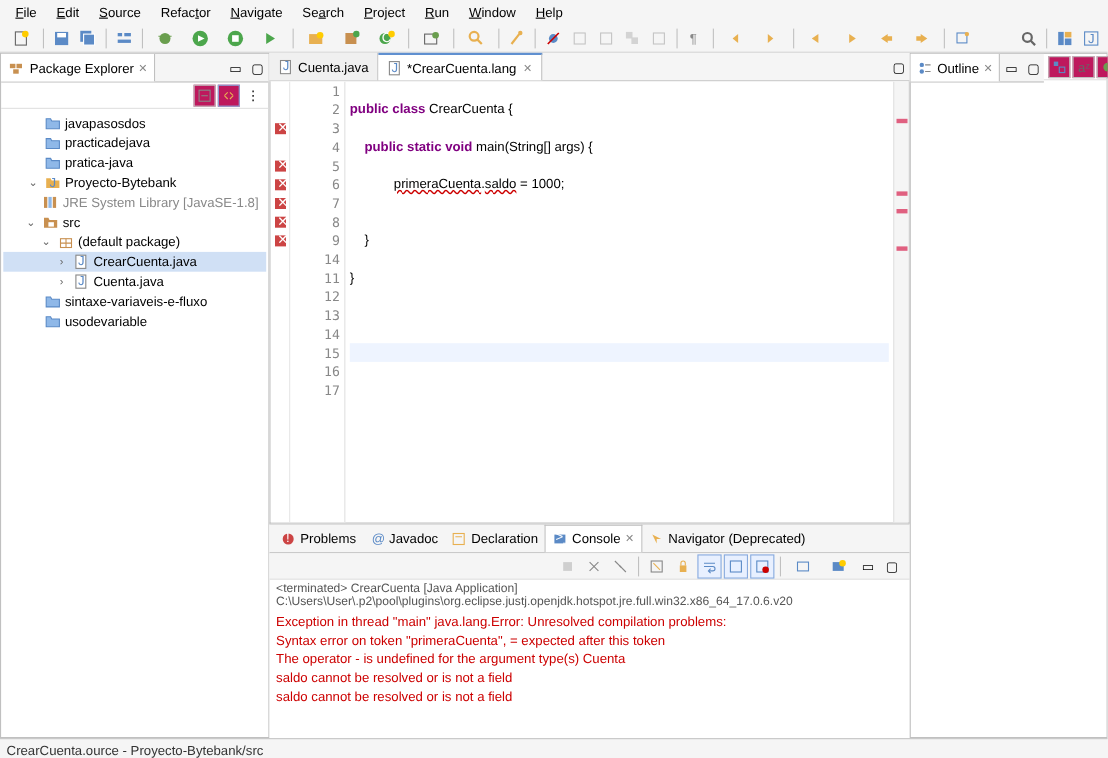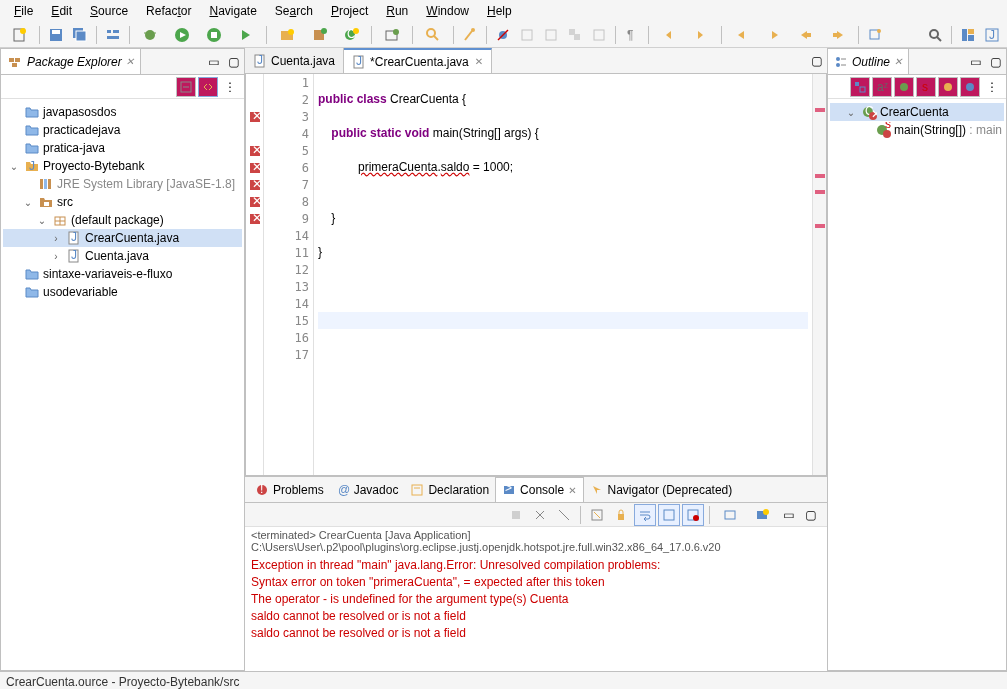--- a/index.html
+++ b/index.html
@@ -8,33 +8,33 @@
 .menubar span{padding:2px 8px;cursor:default;}
 .menubar .mn{color:#000;}
 .menubar .mn u{text-decoration:underline;}
 .toolbar{height:26px;background:#f5f5f5;display:flex;align-items:center;padding:2px 4px;gap:2px;border-bottom:1px solid #d0d0d0;}
 .tb-btn{width:22px;height:22px;display:inline-flex;align-items:center;justify-content:center;border:1px solid transparent;}
 .tb-btn.dropdown{width:30px;}
 .tb-sep{width:1px;height:18px;background:#c0c0c0;margin:0 3px;}
 .main-area{display:flex;height:623px;}
 .left-panel{width:245px;background:#fff;border:1px solid #c0c0c0;display:flex;flex-direction:column;}
 .panel-tabs{height:26px;display:flex;align-items:center;border-bottom:1px solid #c0c0c0;background:#f5f5f5;}
-.panel-tab{display:flex;align-items:center;padding:3px 6px;gap:4px;background:#fff;border-right:1px solid #c0c0c0;height:100%;font-style:italic;}
+.panel-tab{display:flex;align-items:center;padding:3px 6px;gap:4px;background:#fff;border-right:1px solid #c0c0c0;height:100%;}
 .panel-tab-close{font-size:10px;color:#888;}
 .panel-toolbar{display:flex;align-items:center;justify-content:flex-end;padding:2px 4px;gap:2px;border-bottom:1px solid #e0e0e0;height:24px;}
 .pt-btn{width:20px;height:20px;display:inline-flex;align-items:center;justify-content:center;border:1px solid #c0c0c0;background:#be185d;}
 .pt-btn.highlight{border:1px solid #88aadd;}
 .tree{padding:4px 2px;overflow:auto;flex:1;}
 .tree-item{display:flex;align-items:center;padding:1px 0;gap:3px;white-space:nowrap;}
 .tree-item.selected{background:#d0e0f5;}
 .expander{width:14px;text-align:center;color:#666;font-size:10px;cursor:pointer;}
 .tree-icon{width:16px;height:16px;display:inline-flex;align-items:center;justify-content:center;}
 .tree-label{color:#000;}
 .tree-label.lib{color:#888;}
-.lvl1{padding-left:4px;}
+.lvl1{padding-left:4px;margin-left:16px;}
 .lvl2{padding-left:18px;}
 .lvl3{padding-left:32px;}
 .lvl4{padding-left:46px;}
 .center-panel{flex:1;display:flex;flex-direction:column;}
 .editor-tabs{height:26px;display:flex;align-items:center;background:#f5f5f5;border-bottom:1px solid #c0c0c0;}
 .editor-tab{display:flex;align-items:center;padding:3px 8px;gap:4px;border-right:1px solid #c0c0c0;height:100%;background:#f0f0f0;}
 .editor-tab.active{background:#fff;border-top:2px solid #6090d0;}
 .editor-tab-close{font-size:10px;color:#888;margin-left:2px;}
 .editor{flex:1;display:flex;background:#fff;border:1px solid #c0c0c0;border-top:none;position:relative;overflow:hidden;}
 .gutter{width:50px;background:#fff;border-right:1px solid #e0e0e0;display:flex;flex-direction:column;}
@@ -50,21 +50,21 @@
 .overview{width:14px;background:#f5f5f5;border-left:1px solid #e0e0e0;position:relative;}
 .ov-mark{position:absolute;width:10px;left:2px;height:4px;background:#e06080;}
 .bottom-panel{height:195px;border-top:1px solid #c0c0c0;display:flex;flex-direction:column;background:#fff;}
 .bottom-tabs{height:26px;display:flex;align-items:center;background:#f5f5f5;border-bottom:1px solid #c0c0c0;padding-left:4px;}
 .bottom-tab{display:flex;align-items:center;padding:3px 6px;gap:4px;height:100%;}
 .bottom-tab.active{background:#fff;border:1px solid #c0c0c0;border-bottom:none;}
 .bottom-toolbar{display:flex;align-items:center;justify-content:flex-end;padding:2px 6px;gap:2px;height:24px;background:#f5f5f5;border-bottom:1px solid #e0e0e0;}
 .console-header{padding:2px 6px;color:#555;font-size:11px;}
 .console-body{flex:1;padding:2px 6px;font-family:Consolas,monospace;font-size:12px;line-height:17px;overflow:auto;}
 .console-body .err-text{color:#cc0000;}
-.right-panel{width:180px;background:#fff;border:1px solid #c0c0c0;display:flex;flex-direction:column;}
+.right-panel{width:180px;background:#fff;border:1px solid #c0c0c0;display:flex;}
 .outline-body{flex:1;padding:4px 2px;overflow:auto;}
 .outline-item{display:flex;align-items:center;padding:1px 0;gap:3px;}
 .outline-item.selected{background:#d0e0f5;}
 .outline-lbl{white-space:nowrap;}
 .outline-lbl .ret{color:#888;}
 .statusbar{height:20px;background:#f5f5f5;border-top:1px solid #c0c0c0;display:flex;align-items:center;padding:0 6px;font-size:11px;color:#333;}
 svg{display:block;}
 .spacer{flex:1;}
 </style>
 </head>
@@ -429,21 +429,21 @@
             </span>
         <span>Cuenta.java</span>
       </div>
       <div class="editor-tab active">
         <span>
               <svg width="14" height="14">
                 <rect x="2" y="1" width="9" height="12" fill="#fff" stroke="#888"></rect>
                 <text x="4" y="10" fill="#5b8ac6" font-size="8">J</text>
               </svg>
             </span>
-        <span>*CrearCuenta.java</span>
+        <span>*CrearCuenta.lang</span>
         <span class="editor-tab-close">✕</span>
       </div>
       <div class="spacer"></div>
       <div class="pt-btn" style="border:none;background:none">▢</div>
     </div>
     <div class="editor">
       <div class="marker-col" id="markers">
             <div class="marker"></div>
             <div class="marker"></div>
             <div class="marker err">

